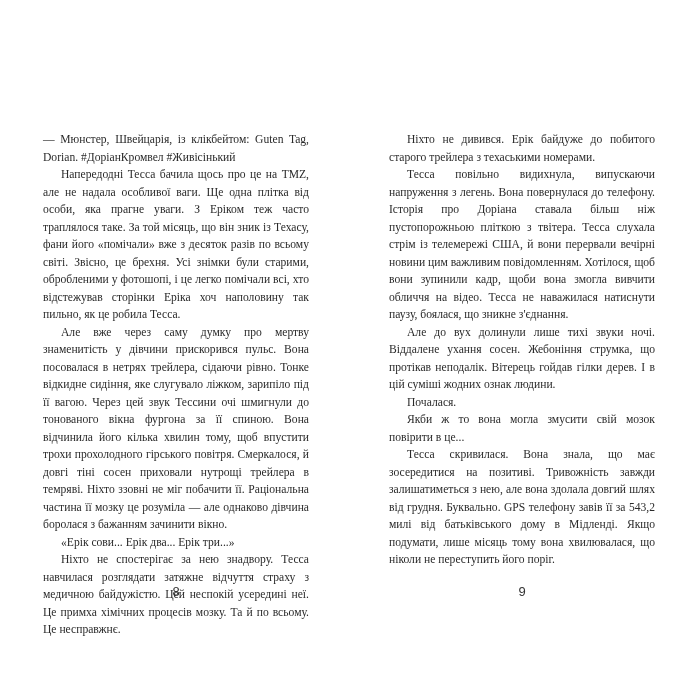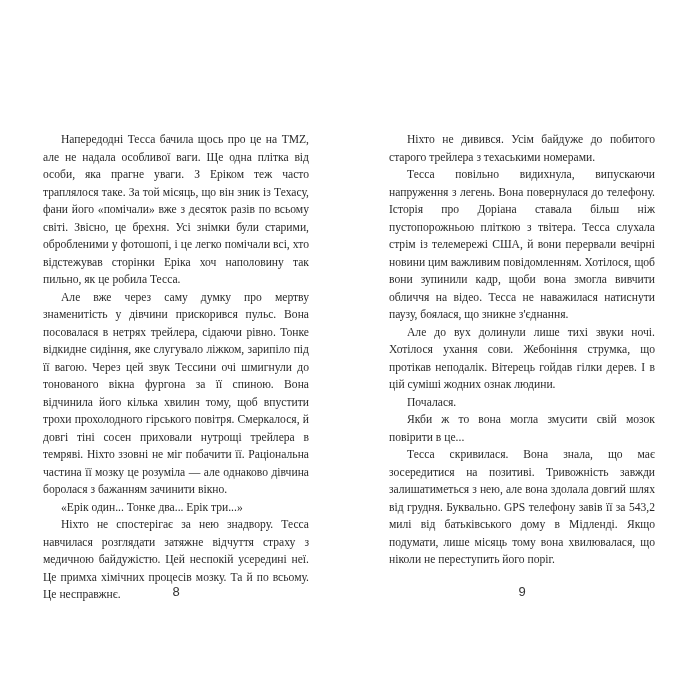--- a/index.html
+++ b/index.html
@@ -19,28 +19,29 @@
     position: absolute; top: 584px; width: 266px; text-align: center;
     font-family: "Liberation Sans", "DejaVu Sans", sans-serif; font-size: 13px; color: #333;
   }
   .folio.left { left: 43px; }
   .folio.right { left: 389px; }
 </style>
 </head>
 <body>
 
 <div class="page left">
+  <p class="noindent">— Мюнстер, Швейцарія, із клікбейтом: Guten Tag, Dorian. #ДоріанКромвел #Живісінький</p>
   <p>Напередодні Тесса бачила щось про це на TMZ, але не надала особливої ваги. Ще одна плітка від особи, яка прагне уваги. З Еріком теж часто траплялося таке. За той місяць, що він зник із Техасу, фани його «помічали» вже з десяток разів по всьому світі. Звісно, це брехня. Усі знімки були старими, обробленими у фотошопі, і це легко помічали всі, хто відстежував сторінки Еріка хоч наполовину так пильно, як це робила Тесса.</p>
   <p>Але вже через саму думку про мертву знаменитість у дівчини прискорився пульс. Вона посовалася в нетрях трейлера, сідаючи рівно. Тонке відкидне сидіння, яке слугувало ліжком, зарипіло під її вагою. Через цей звук Тессини очі шмигнули до тонованого вікна фургона за її спиною. Вона відчинила його кілька хвилин тому, щоб впустити трохи прохолодного гірського повітря. Смеркалося, й довгі тіні сосен приховали нутрощі трейлера в темряві. Ніхто ззовні не міг побачити її. Раціональна частина її мозку це розуміла — але однаково дівчина боролася з бажанням зачинити вікно.</p>
-  <p>«Ерік один... Тонке два... Ерік три...»</p>
+  <p>«Ерік сови... Ерік два... Ерік три...»</p>
   <p>Ніхто не спостерігає за нею знадвору. Тесса навчилася розглядати затяжне відчуття страху з медичною байдужістю. Цей неспокій усередині неї. Це примха хімічних процесів мозку. Та й по всьому. Це несправжнє.</p>
 </div>
 <div class="folio left">8</div>
 
 <div class="page right">
-  <p>Ніхто не дивився. Усім байдуже до побитого старого трейлера з техаськими номерами.</p>
+  <p>Ніхто не дивився. Ерік байдуже до побитого старого трейлера з техаськими номерами.</p>
   <p>Тесса повільно видихнула, випускаючи напруження з легень. Вона повернулася до телефону. Історія про Доріана ставала більш ніж пустопорожньою пліткою з твітера. Тесса слухала стрім із телемережі США, й вони перервали вечірні новини цим важливим повідомленням. Хотілося, щоб вони зупинили кадр, щоби вона змогла вивчити обличчя на відео. Тесса не наважилася натиснути паузу, боялася, що зникне з'єднання.</p>
-  <p>Але до вух долинули лише тихі звуки ночі. Хотілося ухання сови. Жебоніння струмка, що протікав неподалік. Вітерець гойдав гілки дерев. І в цій суміші жодних ознак людини.</p>
+  <p>Але до вух долинули лише тихі звуки ночі. Віддалене ухання сосен. Жебоніння струмка, що протікав неподалік. Вітерець гойдав гілки дерев. І в цій суміші жодних ознак людини.</p>
   <p>Почалася.</p>
   <p>Якби ж то вона могла змусити свій мозок повірити в це...</p>
   <p>Тесса скривилася. Вона знала, що має зосередитися на позитиві. Тривожність завжди залишатиметься з нею, але вона здолала довгий шлях від грудня. Буквально. GPS телефону завів її за 543,2 милі від батьківського дому в Мідленді. Якщо подумати, лише місяць тому вона хвилювалася, що ніколи не переступить його поріг.</p>
 </div>
 <div class="folio right">9</div>
 
 </body></html>

